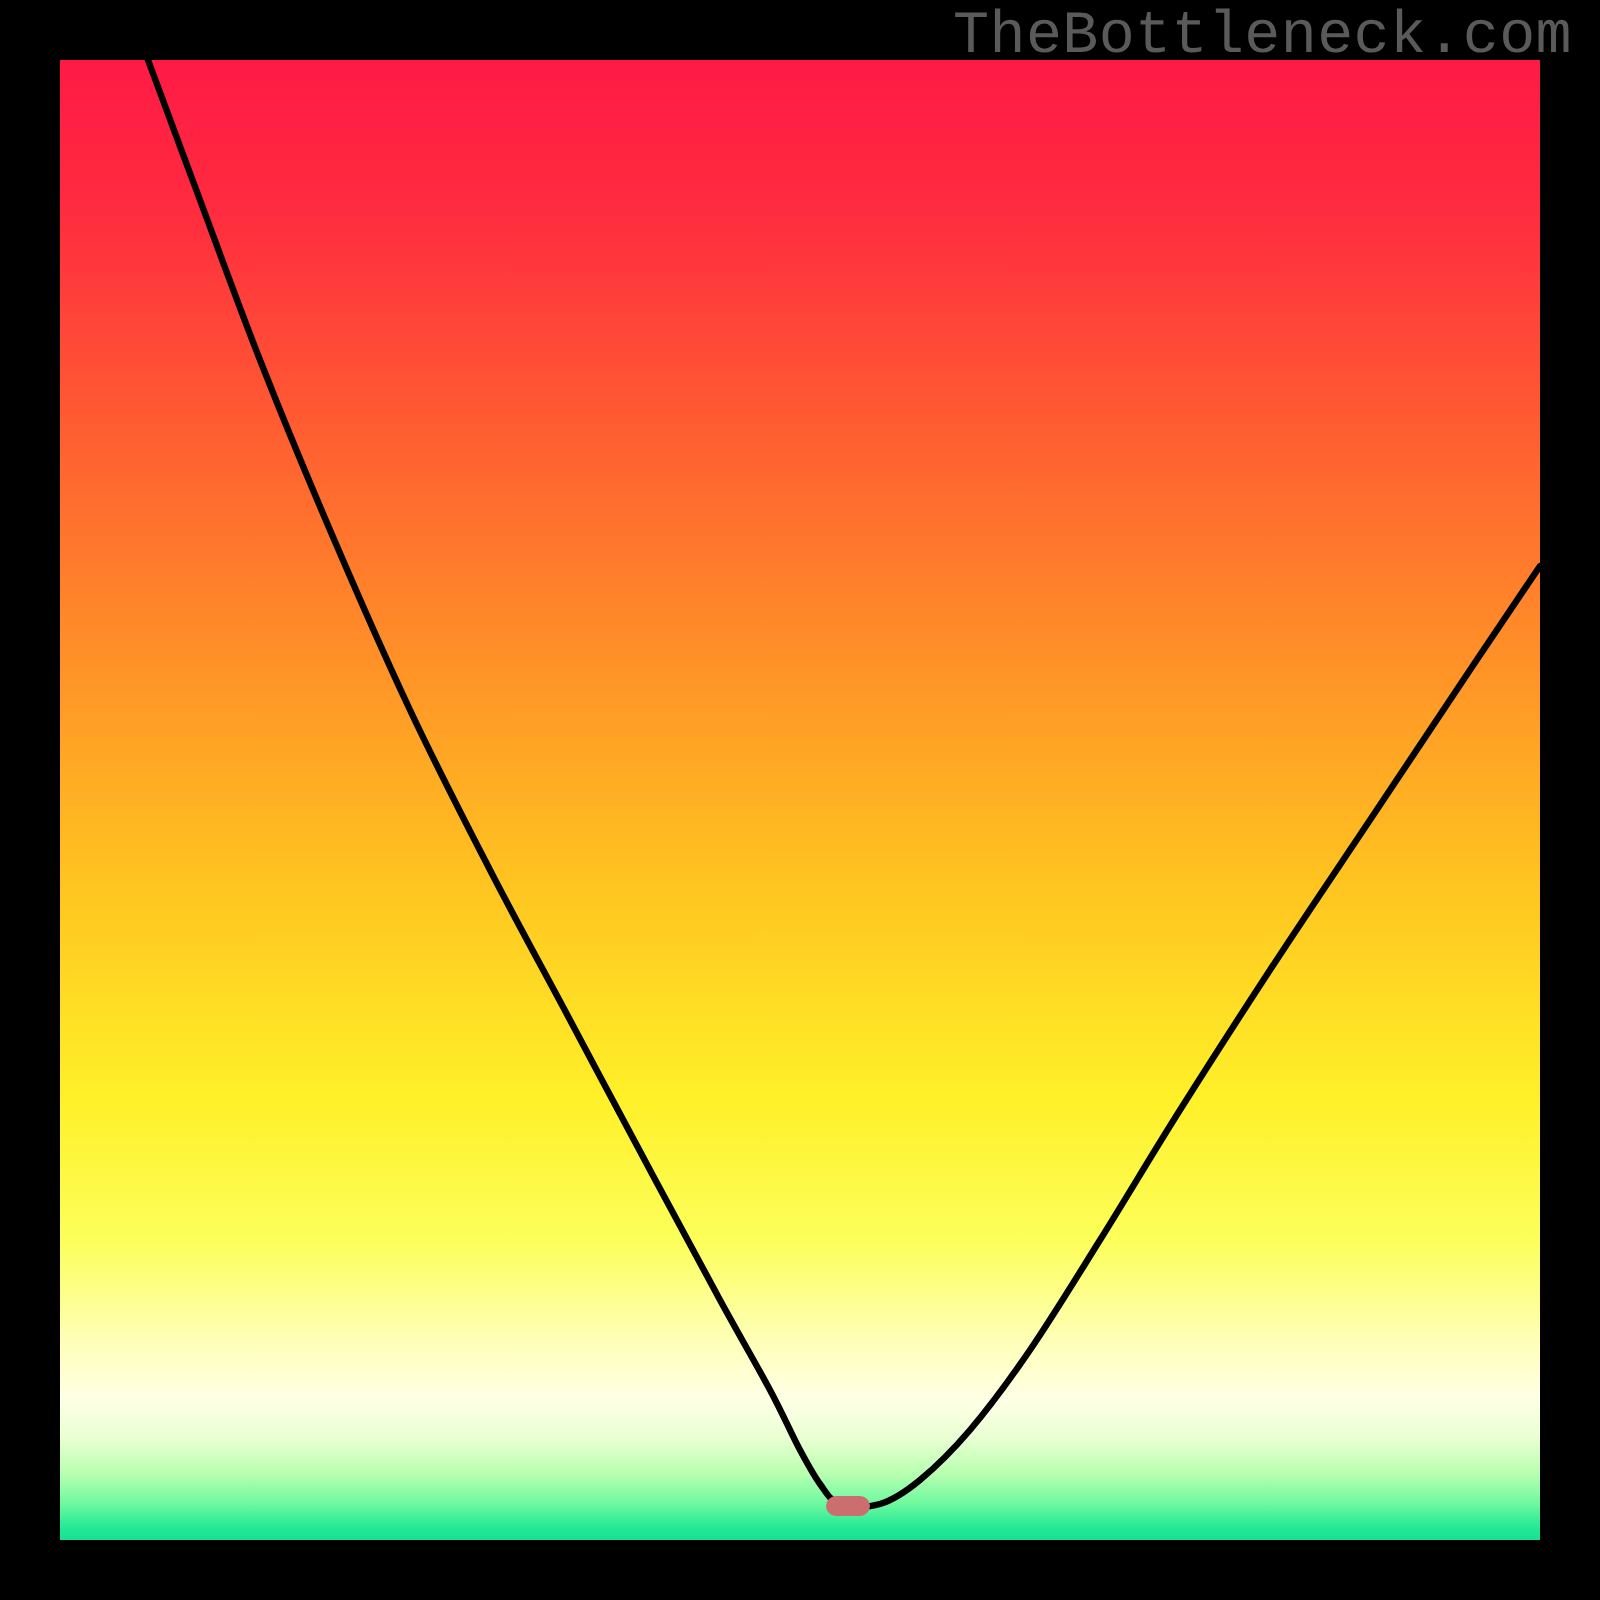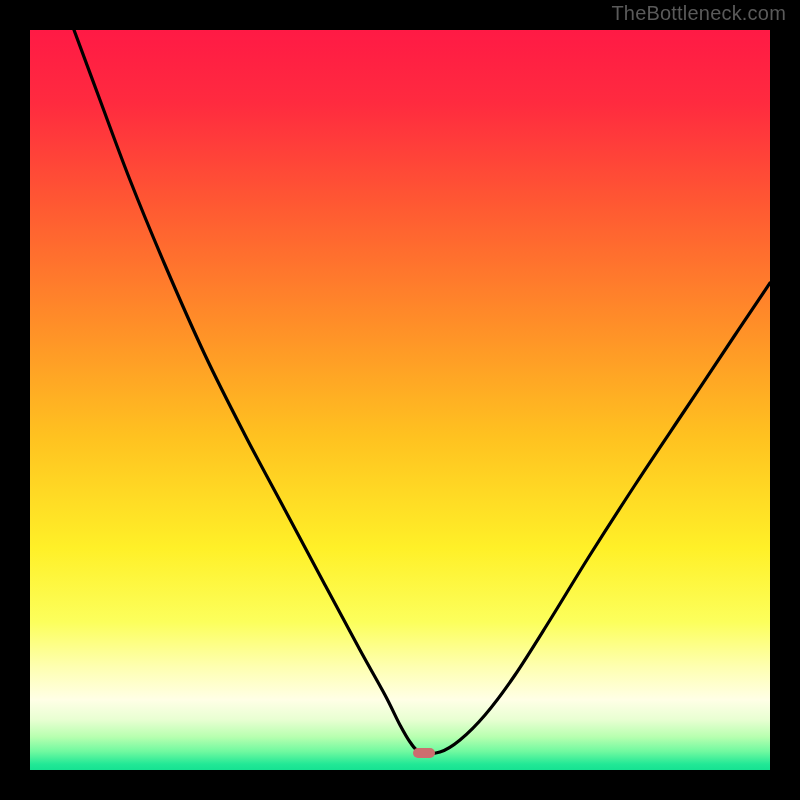--- a/index.html
+++ b/index.html
@@ -1,22 +1,22 @@
 <!DOCTYPE html>
 <html><head>
 <meta charset="utf-8">
 <style>
   html,body{margin:0;padding:0;width:800px;height:800px;background:#000;}
   .frame{position:relative;width:800px;height:800px;background:#000;}
   .attribution{
     position:absolute;
     top:2px;
     right:14px;
-    font-family:Liberation Sans, sans-serif;
-    font-size:20px;
+    font-family:Liberation Mono, monospace;
+    font-size:30px;
     font-weight:500;
     color:#5a5a5a;
     letter-spacing:0.2px;
   }
   .plot{
     position:absolute;
     left:30px;
     top:30px;
     width:740px;
     height:740px;

